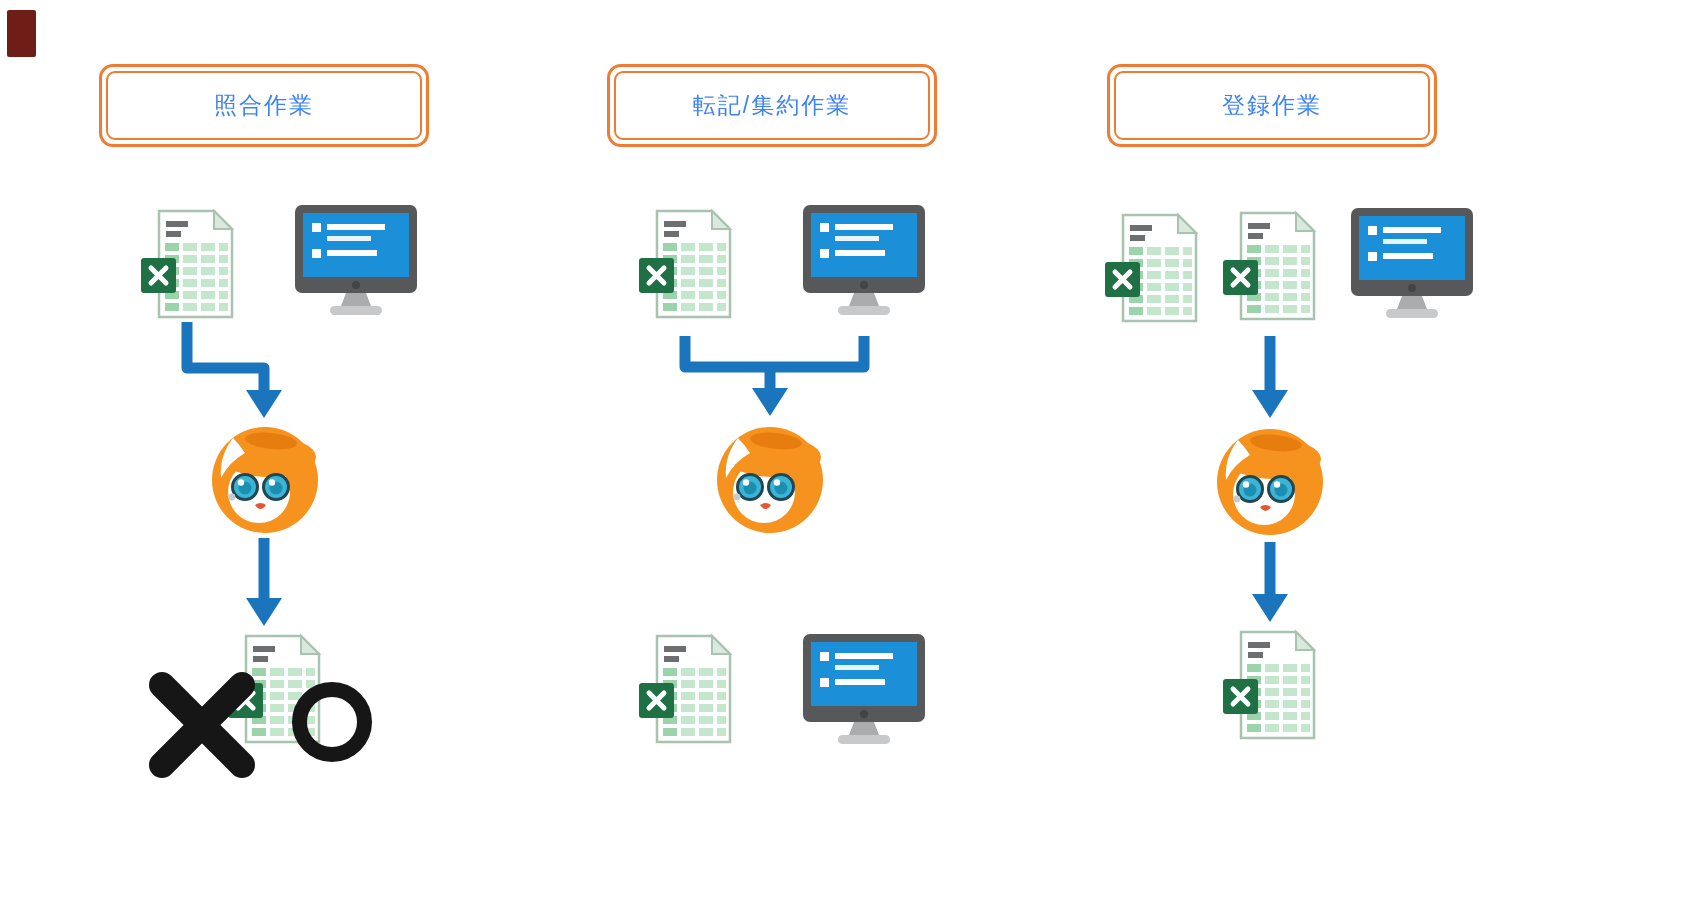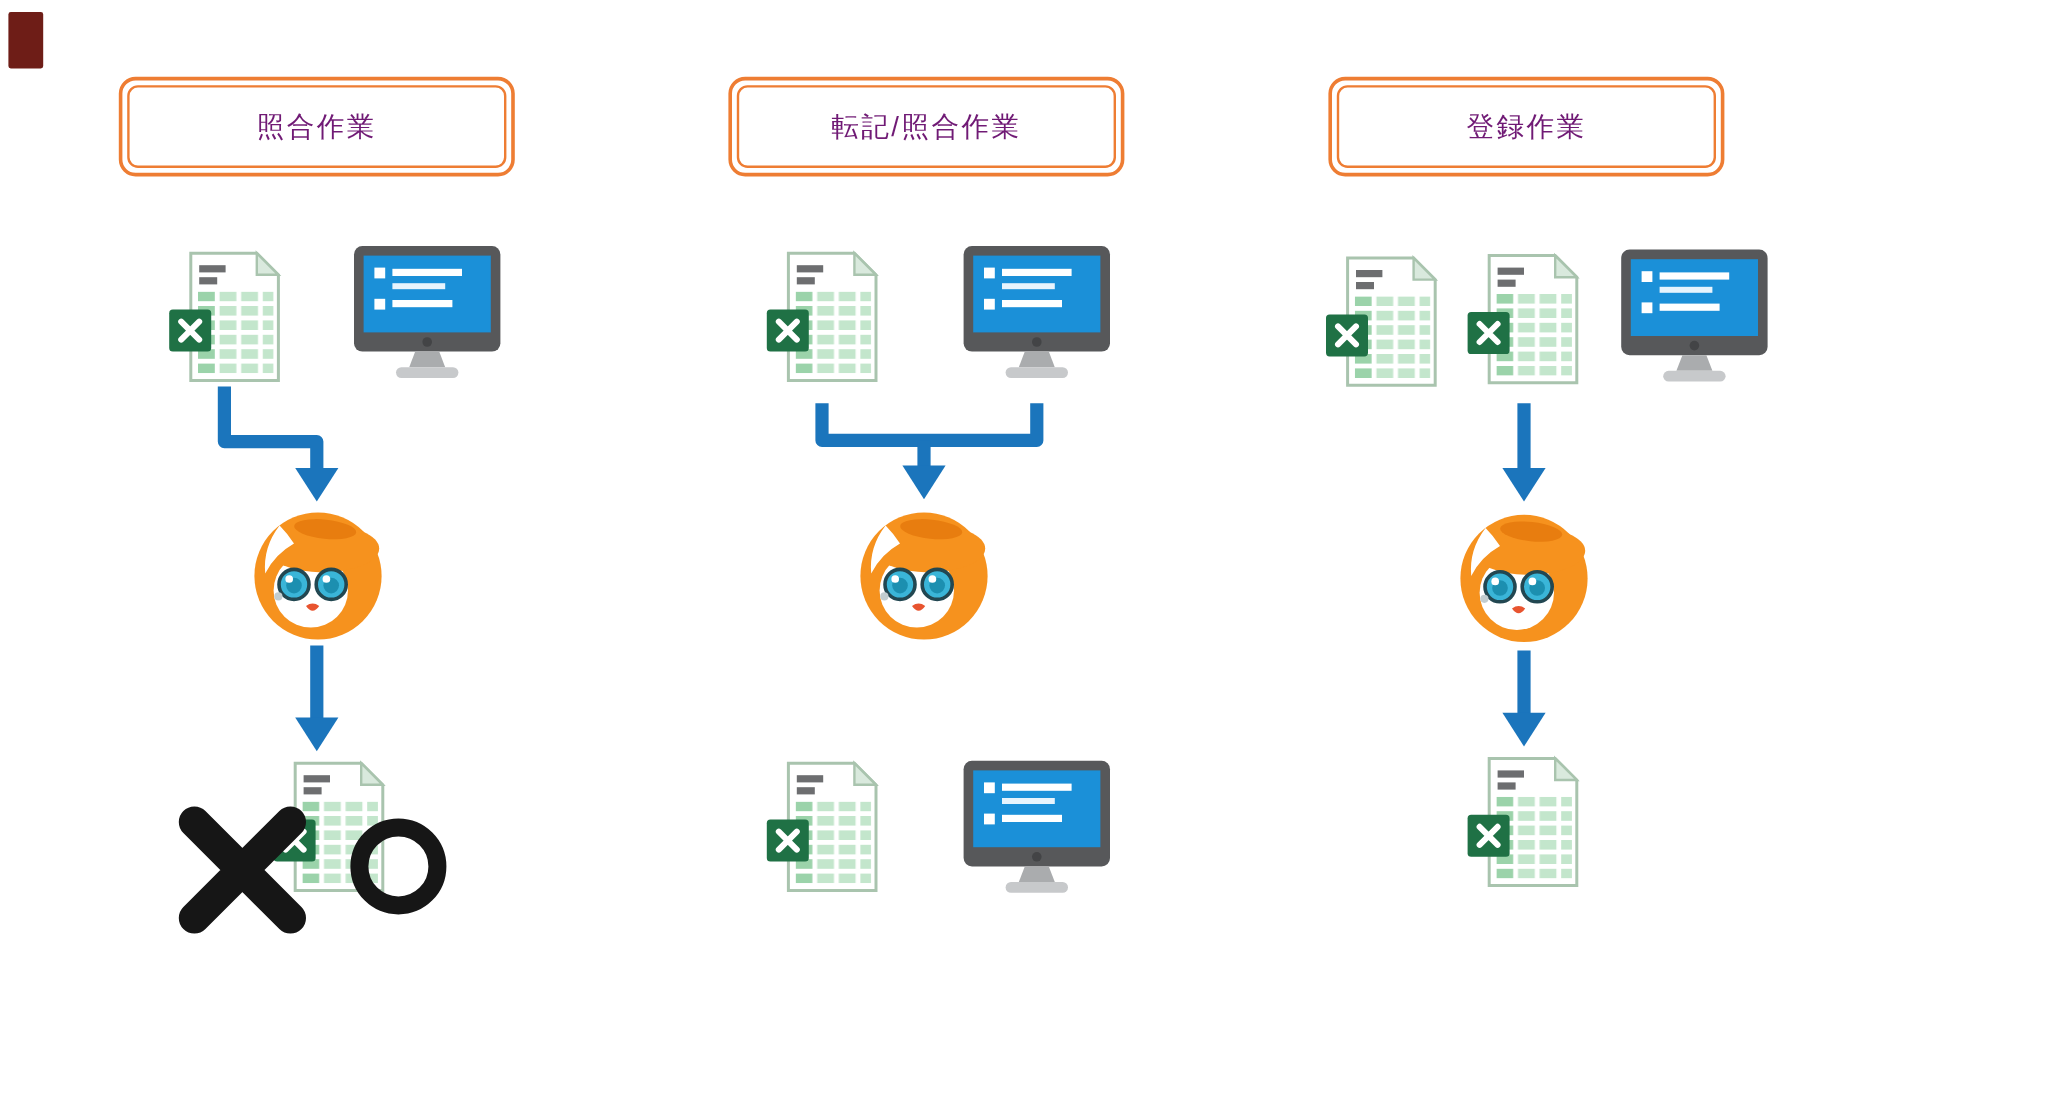--- a/index.html
+++ b/index.html
@@ -5,21 +5,21 @@
   html,body{margin:0;padding:0;background:#ffffff;}
   body{font-family:"Liberation Sans","DejaVu Sans",sans-serif;}
   .canvas{position:relative;width:1708px;height:912px;background:#ffffff;overflow:hidden;}
 
   .corner-marker{position:absolute;left:7px;top:10px;width:29px;height:47px;background:#6e1d17;border-radius:2px;}
 
   .header{position:absolute;top:64px;width:330px;height:83px;box-sizing:border-box;
           border:3px solid #ee7d33;border-radius:14px;background:#ffffff;padding:4px;}
   .header-inner{width:100%;height:100%;box-sizing:border-box;border:2px solid #ee7d33;border-radius:9px;
           display:flex;align-items:center;justify-content:center;}
-  .header-label{font-size:23px;color:#701a75;letter-spacing:2px;white-space:nowrap;}
+  .header-label{font-size:23px;color:#3b82f6;letter-spacing:2px;white-space:nowrap;}
 
   .icon{position:absolute;}
   .icon svg{width:100%;height:100%;display:block;}
 
   .overlay{position:absolute;left:0;top:0;pointer-events:none;}
   .arrow-line{stroke:#1b75bc;stroke-width:11;fill:none;stroke-linejoin:round;}
   .arrow-head{fill:#1b75bc;stroke:none;}
   .mark-stroke{stroke:#161616;fill:none;}
 </style>
 </head>
@@ -79,21 +79,21 @@
 
   <div class="corner-marker"></div>
 
   <div class="header" style="left:99px">
     <div class="header-inner">
       <span class="header-label">照合作業</span>
     </div>
   </div>
   <div class="header" style="left:607px">
     <div class="header-inner">
-      <span class="header-label">転記/照合作業</span>
+      <span class="header-label">転記/集約作業</span>
     </div>
   </div>
   <div class="header" style="left:1107px">
     <div class="header-inner">
       <span class="header-label">登録作業</span>
     </div>
   </div>
 
   <div class="icon" style="left:139px;top:208px;width:96px;height:112px">
     <svg viewBox="0 0 96 112">

